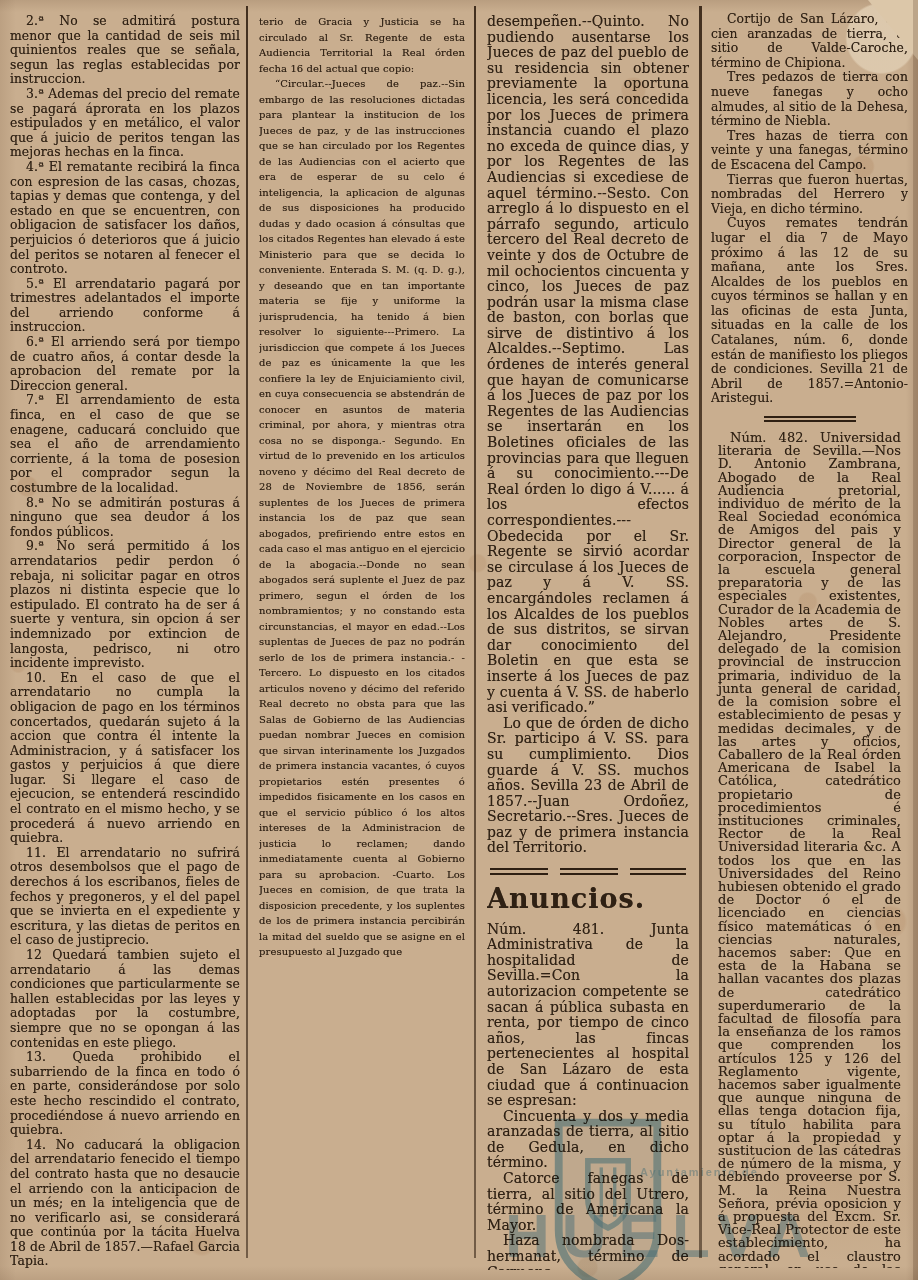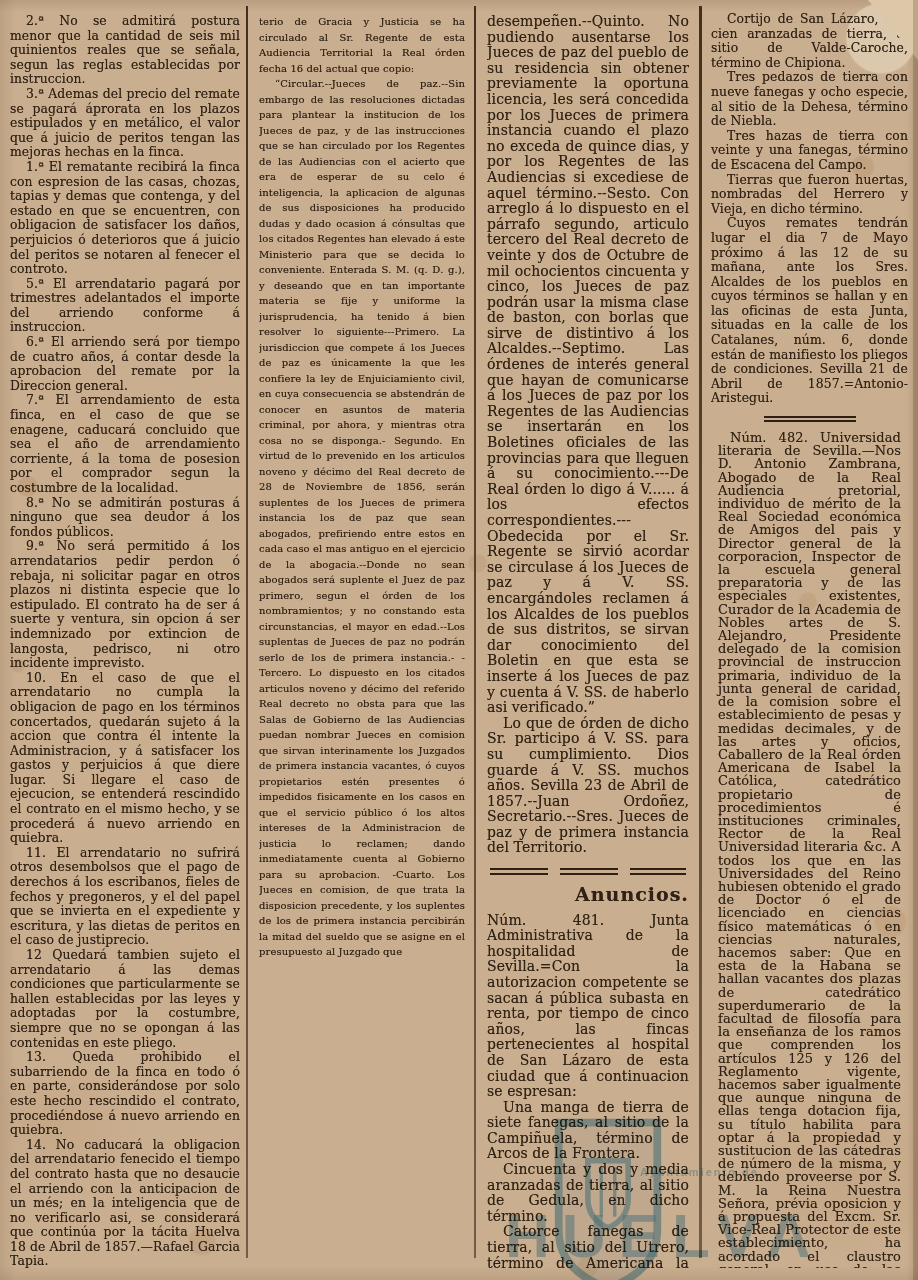--- a/index.html
+++ b/index.html
@@ -46,21 +46,21 @@
   .cont p.para:first-child{text-indent:0;}
   p.para-small{margin:7px;text-indent:12px;text-align:justify;
     font-size:13px;line-height:13.2px;letter-spacing:.1px;
     text-shadow:0 0 .3px rgba(46,32,21,.5);hyphens:auto;-webkit-hyphens:auto;}
 
   .divider{margin:12px auto 8px;width:97%;}
   .divider .ln{height:2px;margin-bottom:2.5px;
     background:repeating-linear-gradient(90deg,#2e1f12 0 58px, transparent 58px 70px);}
   .divider-short{margin:10px auto 9px;width:92px;}
   .divider-short .ln{height:2px;margin-bottom:2px;background:#2e1f12;}
-  .anuncios{font-size:19px;font-weight:bold;text-align:right;letter-spacing:1px;
+  .anuncios{font-size:27px;font-weight:bold;text-align:left;letter-spacing:1px;
     margin:8px 0 8px;text-shadow:0 0 .5px rgba(46,32,21,.6);}
 
   .fold{position:absolute;right:0;top:0;width:50px;height:60px;
     background:linear-gradient(225deg,#dcc7a9 0 55%,rgba(120,85,50,.35) 56%,transparent 60%);
     clip-path:polygon(0 0,100% 0,100% 100%);}
   .edge-right{position:absolute;right:0;top:0;width:5px;height:100%;
     background:rgba(60,32,12,.20);}
 
   .watermark{position:absolute;left:0;top:0;width:100%;height:100%;
     pointer-events:none;mix-blend-mode:multiply;}
@@ -78,21 +78,21 @@
 <div class="page">
 
   <div class="vrule" id="rule1"></div>
   <div class="vrule" id="rule2"></div>
   <div class="vrule" id="rule3"></div>
 
   <div class="col" id="col1">
     <div>
         <p class="para">2.ª No se admitirá postura menor que la cantidad de seis mil quinientos reales que se señala, segun las reglas establecidas por instruccion.</p>
         <p class="para">3.ª Ademas del precio del remate se pagará áprorata en los plazos estipulados y en metálico, el valor que á juicio de peritos tengan las mejoras hechas en la finca.</p>
-        <p class="para">1.ª El rematante recibirá la finca con espresion de las casas, chozas, tapias y demas que contenga, y del estado en que se encuentren, con obligacion de satisfacer los daños, perjuicios ó deterioros que á juicio del peritos se notaren al fenecer el controto.</p>
+        <p class="para">4.ª El rematante recibirá la finca con espresion de las casas, chozas, tapias y demas que contenga, y del estado en que se encuentren, con obligacion de satisfacer los daños, perjuicios ó deterioros que á juicio del peritos se notaren al fenecer el controto.</p>
         <p class="para">5.ª El arrendatario pagará por trimestres adelantados el importe del arriendo conforme á instruccion.</p>
         <p class="para">6.ª El arriendo será por tiempo de cuatro años, á contar desde la aprobacion del remate por la Direccion general.</p>
         <p class="para">7.ª El arrendamiento de esta finca, en el caso de que se enagene, caducará concluido que sea el año de arrendamiento corriente, á la toma de posesion por el comprador segun la costumbre de la localidad.</p>
         <p class="para">8.ª No se admitirán posturas á ninguno que sea deudor á los fondos públicos.</p>
         <p class="para">9.ª No será permitido á los arrendatarios pedir perdon ó rebaja, ni solicitar pagar en otros plazos ni distinta especie que lo estipulado. El contrato ha de ser á suerte y ventura, sin opcion á ser indemnizado por extincion de langosta, pedrisco, ni otro incidente imprevisto.</p>
         <p class="para">10. En el caso de que el arrendatario no cumpla la obligacion de pago en los términos concertados, quedarán sujeto á la accion que contra él intente la Administracion, y á satisfacer los gastos y perjuicios á que diere lugar. Si llegare el caso de ejecucion, se entenderá rescindido el contrato en el mismo hecho, y se procederá á nuevo arriendo en quiebra.</p>
         <p class="para">11. El arrendatario no sufrirá otros desembolsos que el pago de derechos á los escribanos, fieles de fechos y pregoneros, y el del papel que se invierta en el expediente y escritura, y las dietas de peritos en el caso de justiprecio.</p>
         <p class="para">12 Quedará tambien sujeto el arrendatario á las demas condiciones que particularmente se hallen establecidas por las leyes y adoptadas por la costumbre, siempre que no se opongan á las contenidas en este pliego.</p>
         <p class="para">13. Queda prohibido el subarriendo de la finca en todo ó en parte, considerándose por solo este hecho rescindido el contrato, procediéndose á nuevo arriendo en quiebra.</p>
         <p class="para">14. No caducará la obligacion del arrendatario fenecido el tiempo del contrato hasta que no desaucie el arriendo con la anticipacion de un més; en la inteligencia que de no verificarlo asi, se considerará que continúa por la tácita Huelva 18 de Abril de 1857.—Rafael Garcia Tapia.</p>
@@ -112,32 +112,31 @@
         <p class="para">desempeñen.--Quinto. No pudiendo ausentarse los Jueces de paz del pueblo de su residencia sin obtener previamente la oportuna licencia, les será concedida por los Jueces de primera instancia cuando el plazo no exceda de quince dias, y por los Regentes de las Audiencias si excediese de aquel término.--Sesto. Con arreglo á lo dispuesto en el párrafo segundo, articulo tercero del Real decreto de veinte y dos de Octubre de mil ochocientos cincuenta y cinco, los Jueces de paz podrán usar la misma clase de baston, con borlas que sirve de distintivo á los Alcaldes.--Septimo. Las órdenes de interés general que hayan de comunicarse á los Jueces de paz por los Regentes de las Audiencias se insertarán en los Boletines oficiales de las provincias para que lleguen á su conocimiento.---De Real órden lo digo á V...... á los efectos correspondientes.---Obedecida por el Sr. Regente se sirvió acordar se circulase á los Jueces de paz y á V. SS. encargándoles reclamen á los Alcaldes de los pueblos de sus distritos, se sirvan dar conocimiento del Boletin en que esta se inserte á los Jueces de paz y cuenta á V. SS. de haberlo asi verificado.”</p>
         <p class="para">Lo que de órden de dicho Sr. participo á V. SS. para su cumplimiento. Dios guarde á V. SS. muchos años. Sevilla 23 de Abril de 1857.--Juan Ordoñez, Secretario.--Sres. Jueces de paz y de primera instancia del Territorio.</p>
       </div>
     <div class="divider">
       <div class="ln"></div>
         <div class="ln"></div>
     </div>
     <div class="anuncios">Anuncios.</div>
     <div>
         <p class="para">Núm. 481. Junta Administrativa de la hospitalidad de Sevilla.=Con la autorizacion competente se sacan á pública subasta en renta, por tiempo de cinco años, las fincas pertenecientes al hospital de San Lázaro de esta ciudad que á continuacion se espresan:</p>
-        <p class="para">Una manga de tierra de siete fanegas, al sitio de la Campiñuela, término de Arcos de la Frontera.</p>
         <p class="para">Cincuenta y dos y media aranzadas de tierra, al sitio de Gedula, en dicho término.</p>
         <p class="para">Catorce fanegas de tierra, al sitio del Utrero, término de Americana la Mayor.</p>
         <p class="para">Haza nombrada Dos-hermanat, término de Carmona.</p>
         <p class="para">Haza llamada los Rabadanes, en dicho término.</p>
       </div>
   </div>
 
   <div class="col" id="col4">
     <div>
         <p class="para">Cortijo de San Lázaro, con cien aranzadas de tierra, al sitio de Valde-Caroche, término de Chipiona.</p>
-        <p class="para">Tres pedazos de tierra con nueve fanegas y ocho especie, al sitio de la Dehesa, término de Niebla.</p>
+        <p class="para">Tres pedazos de tierra con nueve fanegas y ocho almudes, al sitio de la Dehesa, término de Niebla.</p>
         <p class="para">Tres hazas de tierra con veinte y una fanegas, término de Escacena del Campo.</p>
         <p class="para">Tierras que fueron huertas, nombradas del Herrero y Vieja, en dicho término.</p>
         <p class="para">Cuyos remates tendrán lugar el dia 7 de Mayo próximo á las 12 de su mañana, ante los Sres. Alcaldes de los pueblos en cuyos términos se hallan y en las oficinas de esta Junta, situadas en la calle de los Catalanes, núm. 6, donde están de manifiesto los pliegos de condiciones. Sevilla 21 de Abril de 1857.=Antonio-Aristegui.</p>
       </div>
     <div class="divider-short">
       <div class="ln"></div>
         <div class="ln"></div>
     </div>
     <div>
         <p class="para-small">Núm. 482. Universidad literaria de Sevilla.—Nos D. Antonio Zambrana, Abogado de la Real Audiencia pretorial, individuo de mérito de la Real Sociedad económica de Amigos del pais y Director general de la corporacion, Inspector de la escuela general preparatoria y de las especiales existentes, Curador de la Academia de Nobles artes de S. Alejandro, Presidente delegado de la comision provincial de instruccion primaria, individuo de la junta general de caridad, de la comision sobre el establecimiento de pesas y medidas decimales, y de las artes y oficios, Caballero de la Real órden Americana de Isabel la Católica, catedrático propietario de procedimientos é instituciones criminales, Rector de la Real Universidad literaria &amp;c. A todos los que en las Universidades del Reino hubiesen obtenido el grado de Doctor ó el de licenciado en ciencias físico matemáticas ó en ciencias naturales, hacemos saber: Que en esta de la Habana se hallan vacantes dos plazas de catedrático superdumerario de la facultad de filosofía para la enseñanza de los ramos que comprenden los artículos 125 y 126 del Reglamento vigente, hacemos saber igualmente que aunque ninguna de ellas tenga dotacion fija, su título habilita para optar á la propiedad y sustitucion de las cátedras de número de la misma, y debiendo proveerse por S. M. la Reina Nuestra Señora, prévia oposicion y á propuesta del Excm. Sr. Vice-Real Protector de este establecimiento, ha acordado el claustro general, en uso de las facultades que se le confieren por el plan general de instruccion pública de las Islas de Cuba y Puerto Rico y Reglamento de la Universidad, “convocar á todos los aspirantes a la citada plaza, fijanpo el término improrogable de seis meses contados desde el dia de hoy, para que los candidatos puedan hacer constar los requisitos señalados en el artículo 144 del plan, y presentarnos las memorias de que habla el 145, cuyos artículos con otros del Reglamento que se han estimado conducentes, trasladamos al pie del presente edicto, que se fijará en esta Real Uuniversidad y en las de la Península, y se publicará ademas en tres números consecutivos de los diarios de la Capital y de los departamentos de esta isla y la de Puerto</p>

